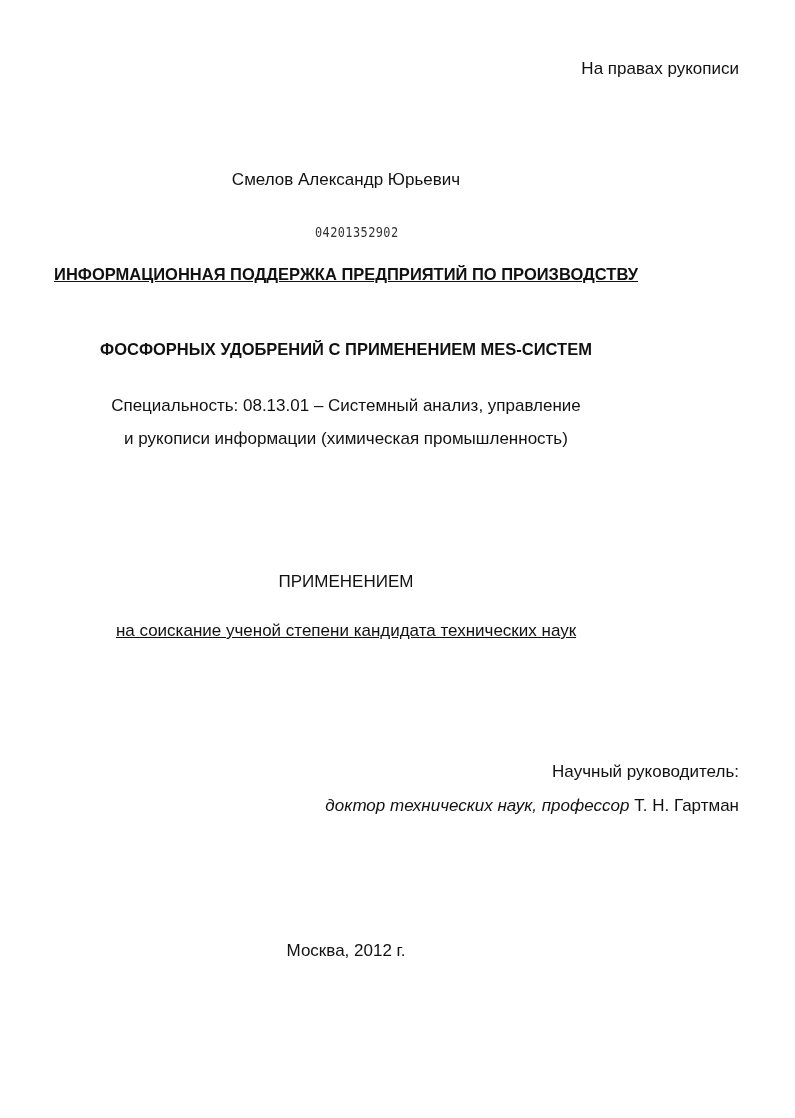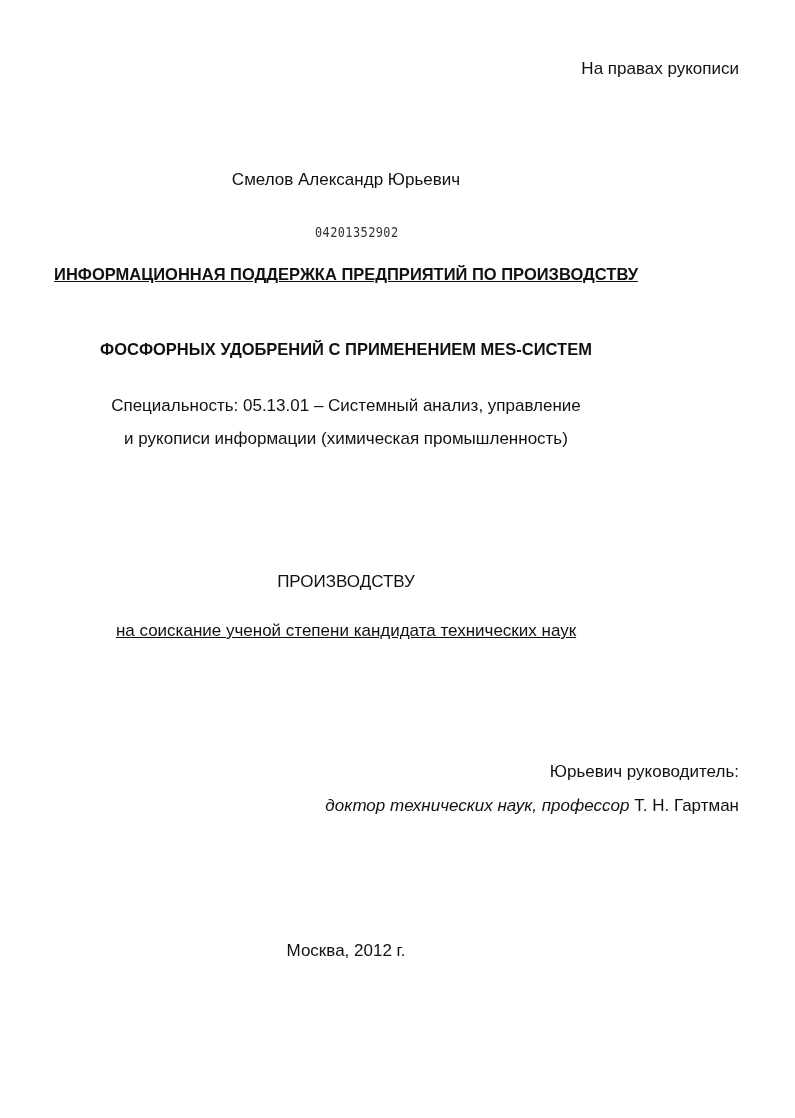--- a/index.html
+++ b/index.html
@@ -15,22 +15,22 @@
   </style>
 </head>
 <body>
 
 <div>
   <div class="line right" style="top:59px;">На правах рукописи</div>
   <div class="line center" style="top:170px;">Смелов Александр Юрьевич</div>
   <div class="line stamp" style="top:224px;">04201352902</div>
   <div class="line center bold" style="top:265px;text-decoration:underline;">ИНФОРМАЦИОННАЯ ПОДДЕРЖКА ПРЕДПРИЯТИЙ ПО ПРОИЗВОДСТВУ</div>
   <div class="line center bold" style="top:300px;margin-top:40px;">ФОСФОРНЫХ УДОБРЕНИЙ С ПРИМЕНЕНИЕМ MES-СИСТЕМ</div>
-  <div class="line center" style="top:396px;">Специальность: 05.13.01 – Системный анализ, управление</div>
+  <div class="line center" style="top:396px;">Специальность: 08.13.01 – Системный анализ, управление</div>
   <div class="line center" style="top:429px;">и рукописи информации (химическая промышленность)</div>
-  <div class="line center" style="top:572px;">ПРОИЗВОДСТВУ</div>
+  <div class="line center" style="top:572px;">ПРИМЕНЕНИЕМ</div>
   <div class="line center" style="top:621px;text-decoration:underline;">на соискание ученой степени кандидата технических наук</div>
-  <div class="line right" style="top:762px;">Юрьевич руководитель:</div>
+  <div class="line right" style="top:762px;">Научный руководитель:</div>
   <div class="line right" style="top:796px;">
     <span class="ital">доктор технических наук, профессор</span><span> Т. Н. Гартман</span>
   </div>
   <div class="line center" style="top:941px;">Москва, 2012 г.</div>
 </div>
 
 </body></html>

